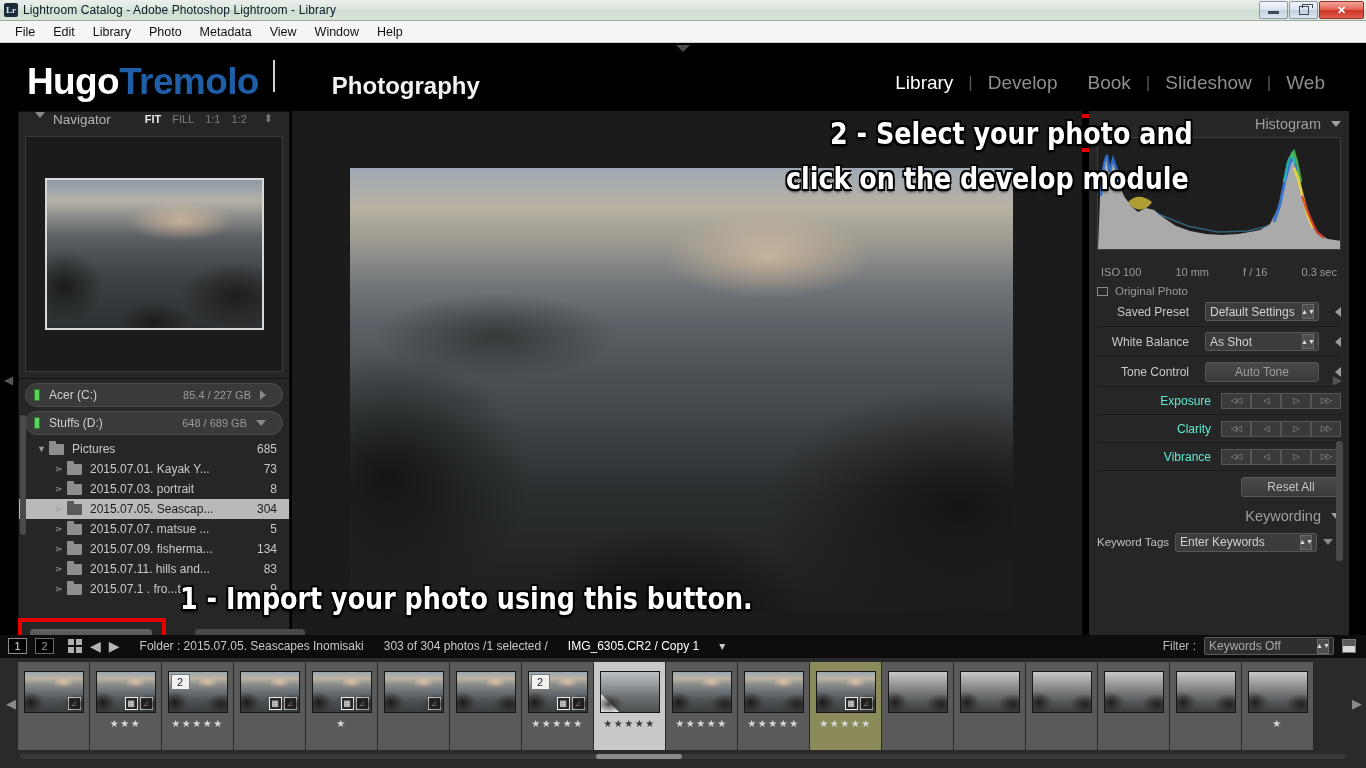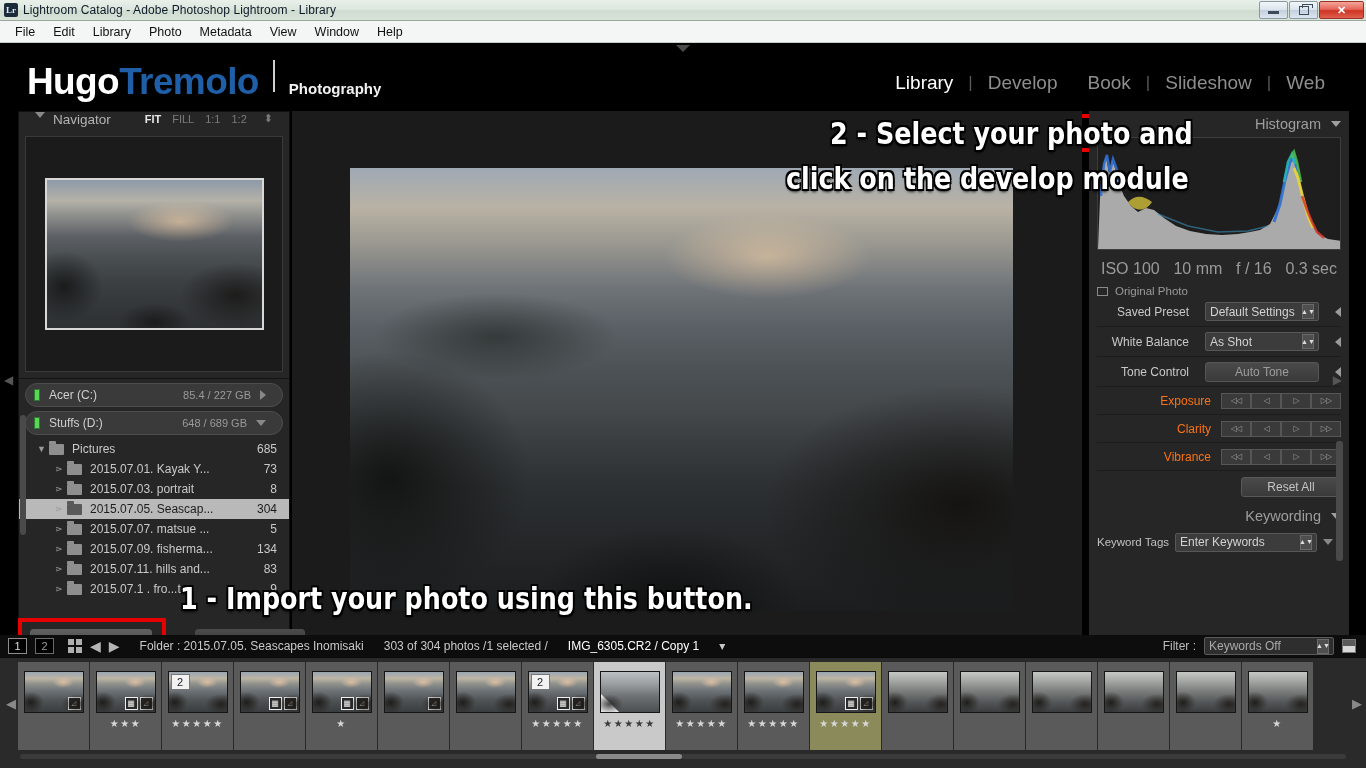--- a/index.html
+++ b/index.html
@@ -65,21 +65,21 @@
     width: 0; height: 0; border-left: 7px solid transparent; border-right: 7px solid transparent;
     border-bottom: 7px solid #3a3a3a;
   }
 
   
   .header { position: absolute; left: 0; top: 18px; width: 1366px; height: 55px; background: #000; }
   .logo { position: absolute; left: 27px; top: 0px; display: flex; align-items: baseline; }
   .logo .h { font-size: 37px; font-weight: bold; color: #fff; letter-spacing: -.6px; }
   .logo .t { font-size: 37px; font-weight: bold; color: #1e5fa8; letter-spacing: -.6px; }
   .logo .sep { width: 2px; height: 32px; background: #cfcfcf; margin: 0 14px; position: relative; top: -2px; }
-  .logo .p { font-size: 15px; font-weight: bold; color: #f2f2f2; }
+  .logo .p { font-size: 24px; font-weight: bold; color: #f2f2f2; margin-left: 43px; }
 
   .modules { position: absolute; right: 26px; top: 8px; display: flex; align-items: center; gap: 0px; }
   .modules .m { font-size: 19px; color: #8e8e8e; padding: 3px 15px; cursor: pointer; }
   .modules .m.active { color: #fff; }
   .modules .divider { color: #5a5a5a; font-size: 17px; }
   .module-hl {
     position: absolute; left: 918px; top: 71px; width: 190px; height: 38px;
     border: 4px solid #e60000; border-radius: 2px; pointer-events: none;
   }
 
@@ -216,22 +216,22 @@
   }
   .rp-head {
     height: 26px; display: flex; align-items: center; justify-content: flex-end;
     padding-right: 8px; color: #9e9e9e; font-size: 14.5px; gap: 10px;
   }
   .rp-head .tri { margin: 0; border-top-color: #9e9e9e; }
   .hist-box {
     margin: 0 8px; height: 113px; background: #1e1e1e; border: 1px solid #3d3d3d; position: relative; overflow: hidden;
   }
   .hist-exif {
-    margin: 10px 8px 0 8px; display: flex; justify-content: space-between;
-    color: #9a9a9a; font-size: 16px; padding: 0 4px;
+    margin: 16px 8px 0 8px; display: flex; justify-content: space-between;
+    color: #9a9a9a; font-size: 11px; padding: 0 4px;
   }
   .orig-photo { margin: 7px 8px 0; display:flex; align-items:center; gap:7px; color:#9a9a9a; font-size:11.5px; }
   .orig-photo .chk { width: 11px; height: 9px; border: 1.3px solid #8a8a8a; }
 
   .qd-row {
     margin: 0 8px; height: 30px; display: flex; align-items: center;
     border-bottom: 1px solid #1c1c1c; color: #c3c3c3; font-size: 12px; gap: 16px;
   }
   .qd-label { width: 92px; text-align: right; color: #c8c8c8; }
   .combo {
@@ -242,21 +242,21 @@
   .spin { width: 12px; height: 15px; background: #4e4e4e; border: 1px solid #6a6a6a; color:#ddd;
      font-size: 7px; display:flex; flex-direction:column; align-items:center; justify-content:center; line-height:6px; }
   .left-tri-sm { width:0;height:0;border-top:5px solid transparent;border-bottom:5px solid transparent;
      border-right:6px solid #9a9a9a; }
   .auto-tone {
     flex: 1; height: 20px; background: linear-gradient(to bottom,#4a4a4a,#3a3a3a);
     border:1px solid #565656; border-radius:3px; color:#9d9d9d; font-size:12px;
     display:flex;align-items:center;justify-content:center;
   }
   .slider-row { margin: 0 8px; height: 28px; display:flex; align-items:center; gap: 6px; border-bottom:1px solid #1c1c1c;}
-  .slider-row .lab { flex:1; text-align:right; color:#f97316; font-size:12px; padding-right: 4px; }
+  .slider-row .lab { flex:1; text-align:right; color:#5eead4; font-size:12px; padding-right: 4px; }
   .arrows { display:flex; }
   .ab {
     width: 30px; height: 16px; background: #3a3a3a; border:1px solid #565656;
     display:flex;align-items:center;justify-content:center; color:#9a9a9a; font-size:8px; letter-spacing:-1px;
   }
   .reset-row { margin: 6px 8px 0; display:flex; justify-content:flex-end; }
   .reset-all {
     width: 100px; height: 20px; background: linear-gradient(to bottom,#4a4a4a,#3a3a3a);
     border:1px solid #585858; border-radius:3px; color:#c4c4c4; font-size:12px;
     display:flex;align-items:center;justify-content:center;

